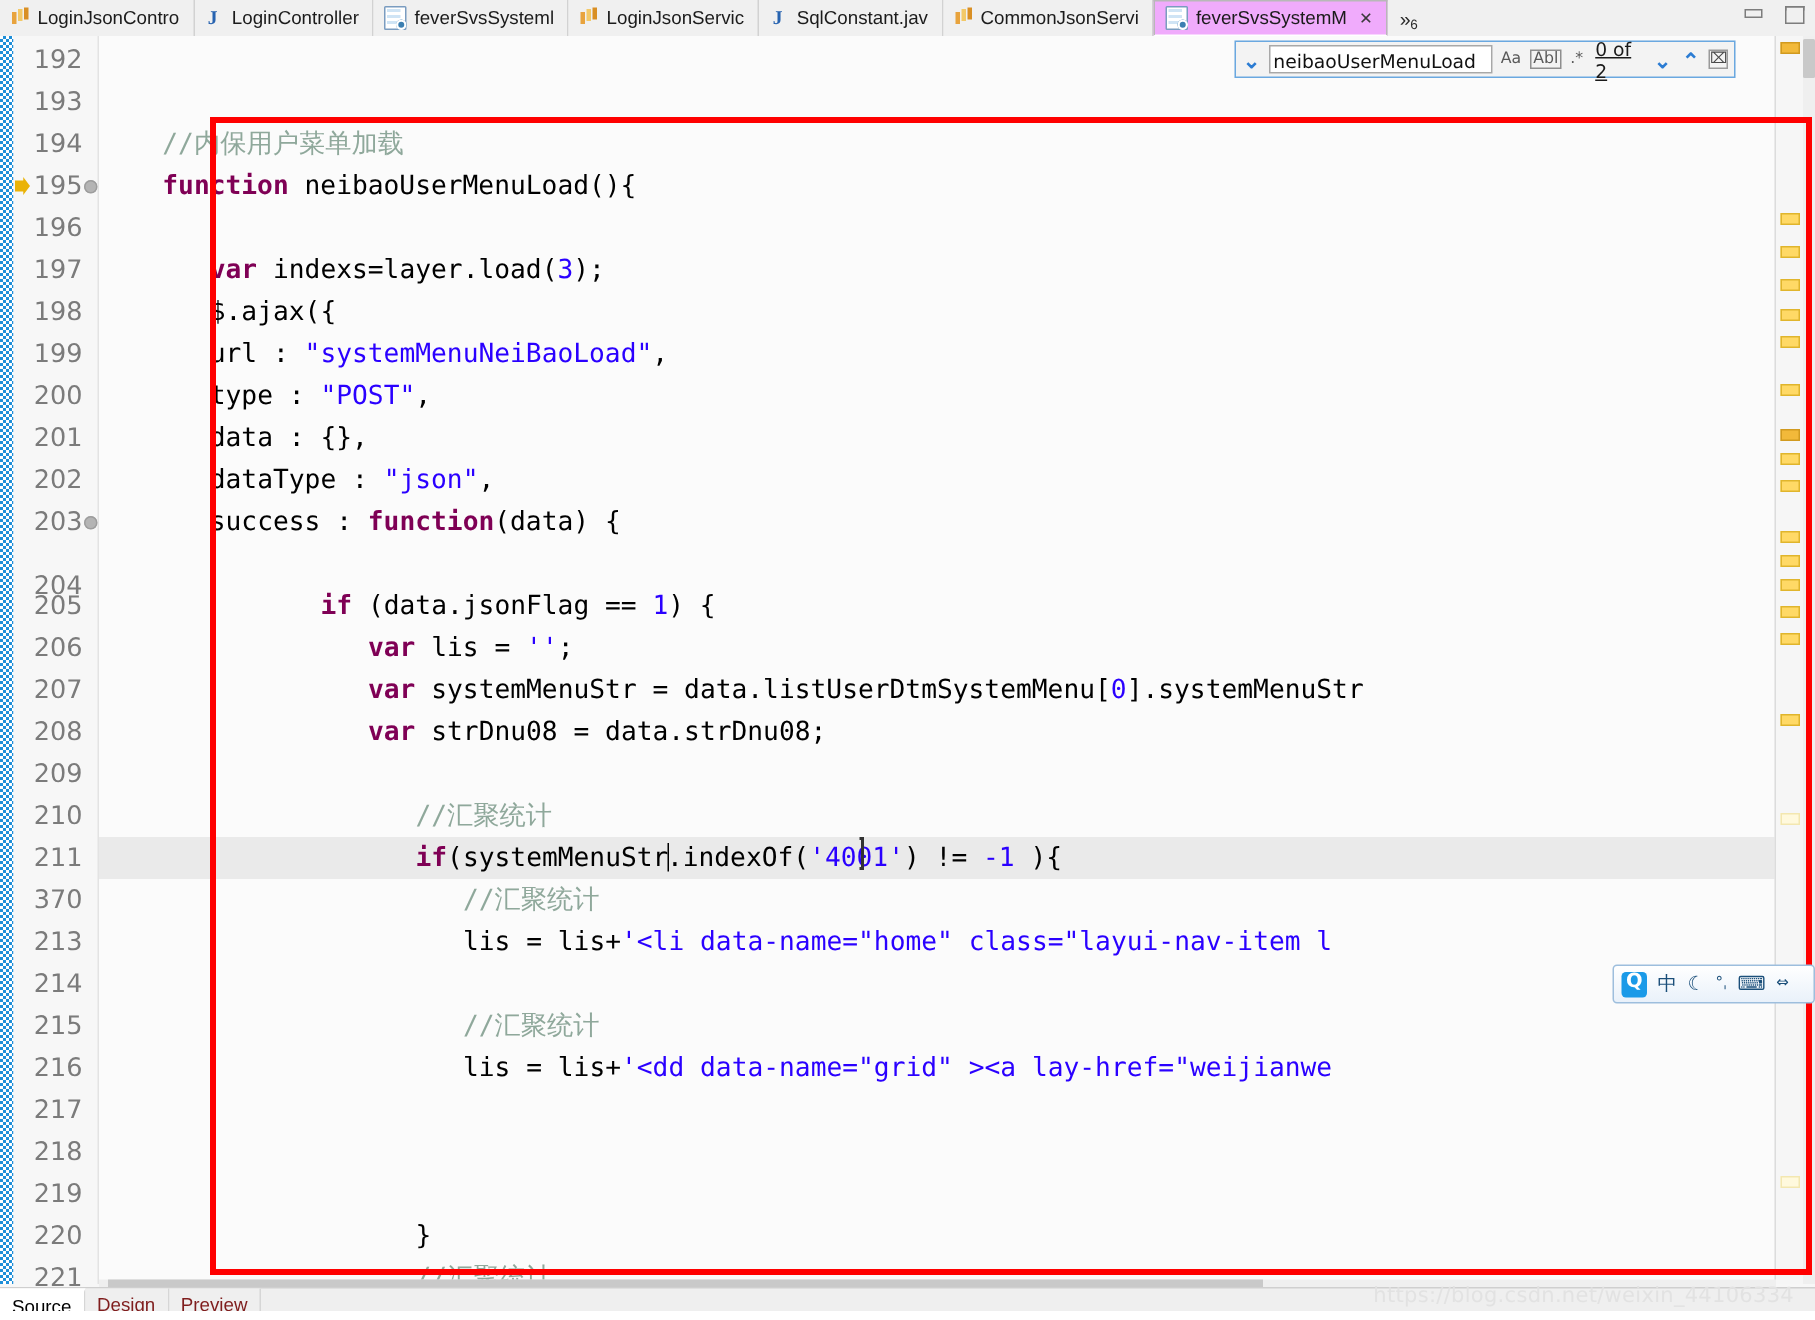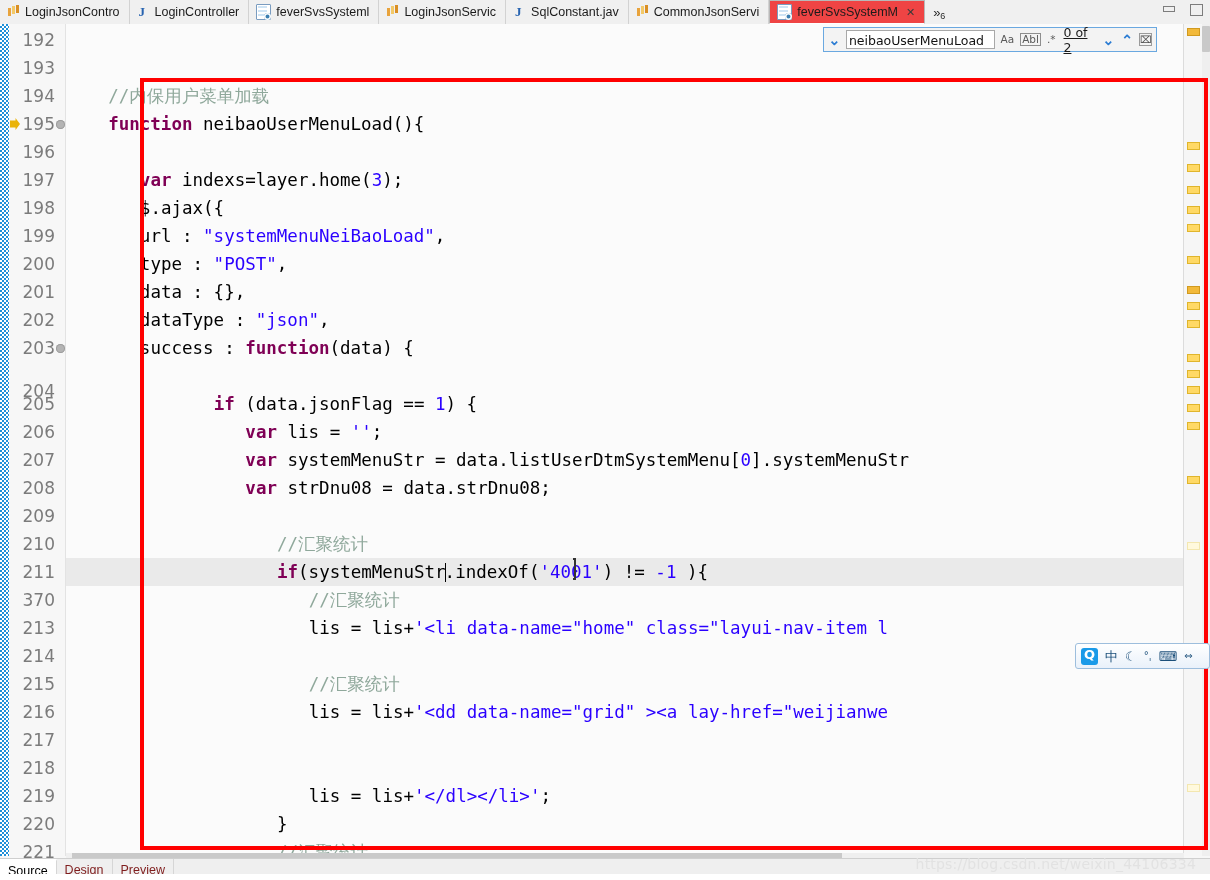--- a/index.html
+++ b/index.html
@@ -34,21 +34,21 @@
     padding: 0 9px 0 7px;
     font-size: 12.5px;
     color: #1b1b1b;
     background: #f0f0f0;
     border-right: 1px solid #d2d2d2;
     white-space: nowrap;
     height: 100%;
     box-sizing: border-box;
   }
   .tab.active {
-    background: #ef4444;
+    background: #f0abfc;
     border-top: 1px solid #b8b8b8;
     border-left: 1px solid #b8b8b8;
     border-right: 1px solid #b8b8b8;
     border-bottom: 1px solid #ffffff;
   }
   .tab .ticon {
     width: 13px; height: 14px;
     flex: 0 0 auto;
     position: relative;
   }
@@ -533,21 +533,21 @@
       <div class="ln" style="top: 758px;">219</div>
       <div class="ln" style="top: 786px;">220</div>
       <div class="ln" style="top: 814px;">221</div>
     </div>
 
   <div class="code-area" id="code-area">
       <div class="code-line" style="top: 2px;"><span style="display: inline-block; width: 0px;"></span></div>
       <div class="code-line" style="top: 30px;"><span style="display: inline-block; width: 0px;"></span></div>
       <div class="code-line" style="top: 58px;"><span style="display: inline-block; width: 42.2px;"></span><span class="cmt">//内保用户菜单加载</span></div>
       <div class="code-line" style="top: 86px;"><span style="display: inline-block; width: 42.2px;"></span><span class="kw">function</span><span class="plain"> neibaoUserMenuLoad(){</span></div>
-      <div class="code-line" style="top: 142px;"><span style="display: inline-block; width: 73.85px;"></span><span class="kw">var</span><span class="plain"> indexs=layer.home(</span><span class="num">3</span><span class="plain">);</span></div>
+      <div class="code-line" style="top: 142px;"><span style="display: inline-block; width: 73.85px;"></span><span class="kw">var</span><span class="plain"> indexs=layer.load(</span><span class="num">3</span><span class="plain">);</span></div>
       <div class="code-line" style="top: 170px;"><span style="display: inline-block; width: 73.85px;"></span><span class="plain">$.ajax({</span></div>
       <div class="code-line" style="top: 198px;"><span style="display: inline-block; width: 73.85px;"></span><span class="plain">url : </span><span class="str">"systemMenuNeiBaoLoad"</span><span class="plain">,</span></div>
       <div class="code-line" style="top: 226px;"><span style="display: inline-block; width: 73.85px;"></span><span class="plain">type : </span><span class="str">"POST"</span><span class="plain">,</span></div>
       <div class="code-line" style="top: 254px;"><span style="display: inline-block; width: 73.85px;"></span><span class="plain">data : {},</span></div>
       <div class="code-line" style="top: 282px;"><span style="display: inline-block; width: 73.85px;"></span><span class="plain">dataType : </span><span class="str">"json"</span><span class="plain">,</span></div>
       <div class="code-line" style="top: 310px;"><span style="display: inline-block; width: 73.85px;"></span><span class="plain">success : </span><span class="kw">function</span><span class="plain">(data) {</span></div>
       <div class="code-line" style="top: 338px;"><span style="display: inline-block; width: 0px;"></span></div>
       <div class="code-line" style="top: 366px;"><span style="display: inline-block; width: 147.7px;"></span><span class="kw">if</span><span class="plain"> (data.jsonFlag == </span><span class="num">1</span><span class="plain">) {</span></div>
       <div class="code-line" style="top: 394px;"><span style="display: inline-block; width: 179.35px;"></span><span class="kw">var</span><span class="plain"> lis = </span><span class="str">''</span><span class="plain">;</span></div>
       <div class="code-line" style="top: 422px;"><span style="display: inline-block; width: 179.35px;"></span><span class="kw">var</span><span class="plain"> systemMenuStr = data.listUserDtmSystemMenu[</span><span class="num">0</span><span class="plain">].systemMenuStr</span></div>
@@ -555,21 +555,20 @@
       <div class="code-line" style="top: 478px;"><span style="display: inline-block; width: 0px;"></span></div>
       <div class="code-line" style="top: 506px;"><span style="display: inline-block; width: 211px;"></span><span class="cmt">//汇聚统计</span></div>
       <div class="code-line hl" style="top: 534px;"><span style="display: inline-block; width: 211px;"></span><span class="kw">if</span><span class="plain">(systemMenuStr</span><span class="caret"></span><span class="plain">.</span><span class="plain">indexOf(</span><span class="str">'4001'</span><span class="plain">) != </span><span class="num">-1</span><span class="plain"> ){</span></div>
       <div class="code-line" style="top: 562px;"><span style="display: inline-block; width: 242.65px;"></span><span class="cmt">//汇聚统计</span></div>
       <div class="code-line" style="top: 590px;"><span style="display: inline-block; width: 242.65px;"></span><span class="plain">lis = lis+</span><span class="str">'&lt;li data-name="home" class="layui-nav-item l</span></div>
       <div class="code-line" style="top: 618px;"><span style="display: inline-block; width: 0px;"></span></div>
       <div class="code-line" style="top: 646px;"><span style="display: inline-block; width: 242.65px;"></span><span class="cmt">//汇聚统计</span></div>
       <div class="code-line" style="top: 674px;"><span style="display: inline-block; width: 242.65px;"></span><span class="plain">lis = lis+</span><span class="str">'&lt;dd data-name="grid" &gt;&lt;a lay-href="weijianwe</span></div>
       <div class="code-line" style="top: 702px;"><span style="display: inline-block; width: 0px;"></span></div>
       <div class="code-line" style="top: 730px;"><span style="display: inline-block; width: 0px;"></span></div>
-      <div class="code-line" style="top: 758px;"><span style="display: inline-block; width: 242.65px;"></span><span class="plain">lis = lis+</span><span class="str">'&lt;/dl&gt;&lt;/li&gt;'</span><span class="plain">;</span></div>
       <div class="code-line" style="top: 786px;"><span style="display: inline-block; width: 211px;"></span><span class="plain">}</span></div>
       <div class="code-line" style="top: 814px;"><span style="display: inline-block; width: 211px;"></span><span class="cmt">//汇聚统计</span></div>
     </div>
 
   <div class="mousecursor"></div>
 
   <div class="redbox"></div>
 
   <div class="findbar">
     <span class="chevdown">⌄</span>

